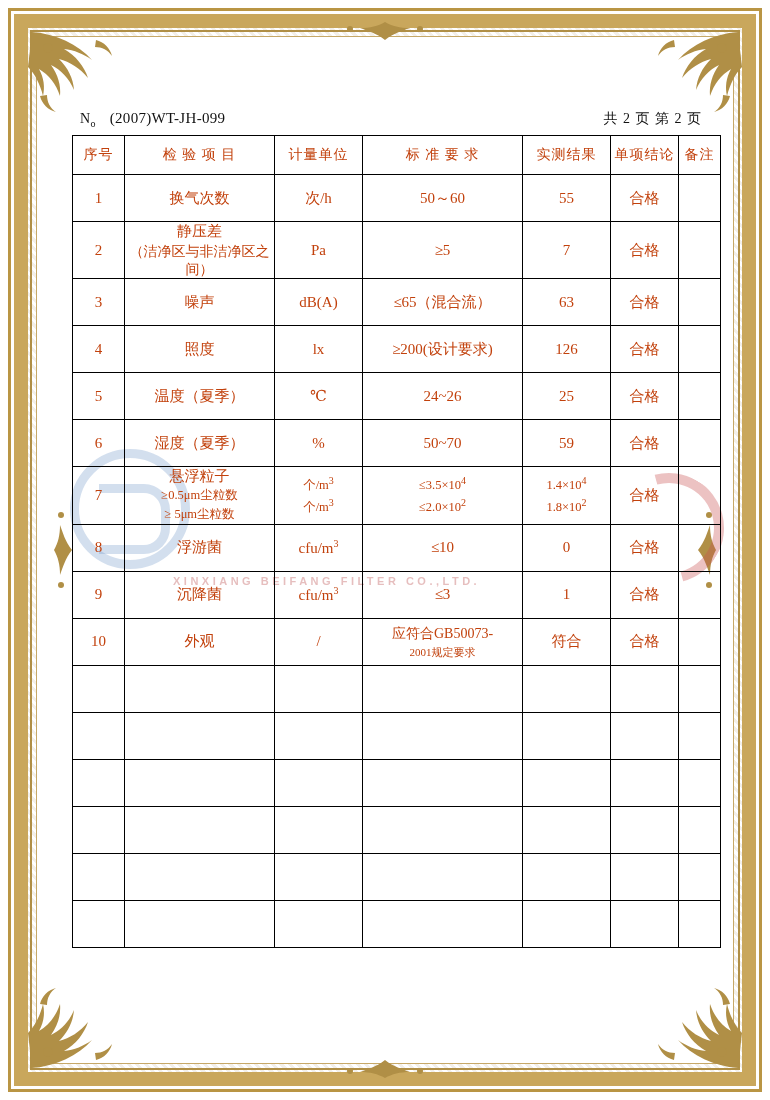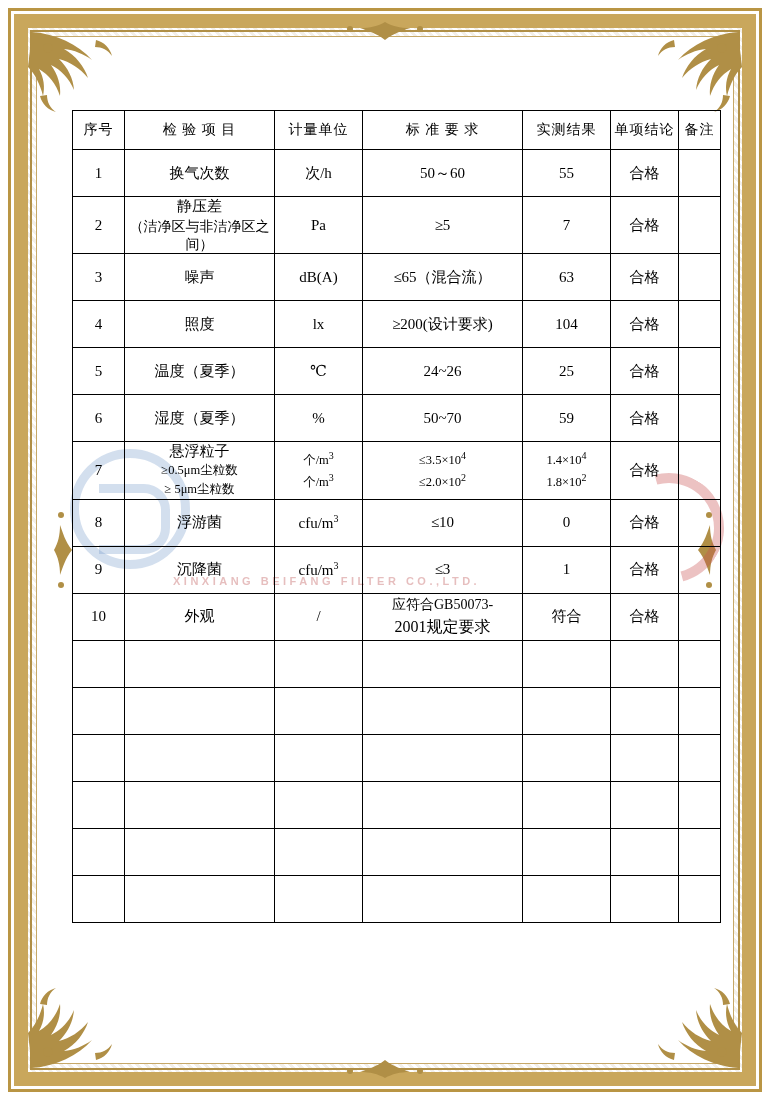--- a/index.html
+++ b/index.html
@@ -97,21 +97,21 @@
   .head-left .no-value { margin-left: 14px; }
   .head-right { font-size: 14px; letter-spacing: 1px; }
 
   
   table.report {
     border-collapse: collapse;
     width: 632px;
     margin-left: 12px;
     table-layout: fixed;
     font-size: 14px;
-    color: #000000;
+    color: #c2410c;
   }
   table.report th, table.report td {
     border: 1px solid #000;
     text-align: center;
     vertical-align: middle;
     padding: 0;
     background: transparent;
   }
   table.report thead th {
     height: 38px;
@@ -295,20 +295,26 @@
   </div>
 
   <div class="watermark">
     <div class="wm-logo"></div>
     <div class="wm-arc"></div>
     <div class="wm-sub">XINXIANG BEIFANG FILTER CO.,LTD.</div>
   </div>
 
   <div class="content">
 
+    <div class="head-row">
+      <div class="head-left">
+        <span class="no-label">N</span><span class="no-sub">o</span><span class="no-value">(2007)WT-JH-099</span>
+      </div>
+      <div class="head-right">共 2 页 第 2 页</div>
+    </div>
 
     <table class="report">
       <colgroup>
         <col class="col-no">
           <col class="col-item">
           <col class="col-unit">
           <col class="col-std">
           <col class="col-res">
           <col class="col-concl">
           <col class="col-remark">
@@ -357,21 +363,21 @@
           <td>63</td>
           <td>合格</td>
           <td></td>
         </tr>
 
         <tr>
           <td>4</td>
           <td class="item-main">照度</td>
           <td>lx</td>
           <td>≥200(设计要求)</td>
-          <td>104</td>
+          <td>126</td>
           <td>合格</td>
           <td></td>
         </tr>
 
         <tr>
           <td>5</td>
           <td class="item-main">温度（夏季）</td>
           <td>℃</td>
           <td>24~26</td>
           <td>25</td>
@@ -431,21 +437,21 @@
           <td>合格</td>
           <td></td>
         </tr>
 
         <tr class="tall">
           <td>10</td>
           <td class="item-main">外观</td>
           <td>/</td>
           <td>
             <span class="stack" style="font-size:14px;text-align:center;">应符合GB50073-</span>
-            <span class="stack" style="font-size:16px;">2001规定要求</span>
+            <span class="stack" style="font-size:11px;">2001规定要求</span>
           </td>
           <td>符合</td>
           <td>合格</td>
           <td></td>
         </tr>
 
 
         <tr class="filler">
           <td></td>
             <td></td>

